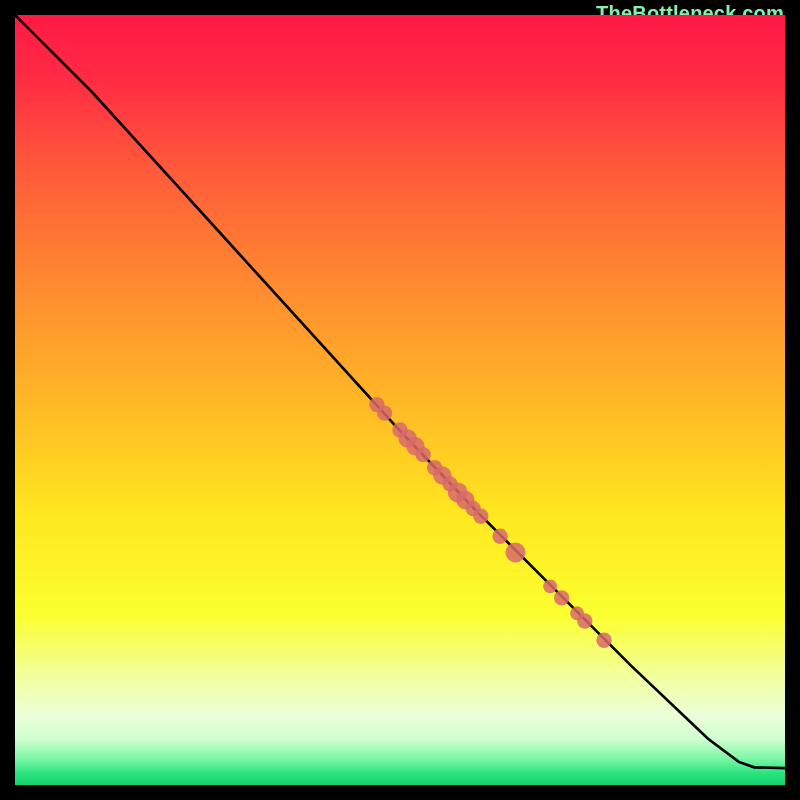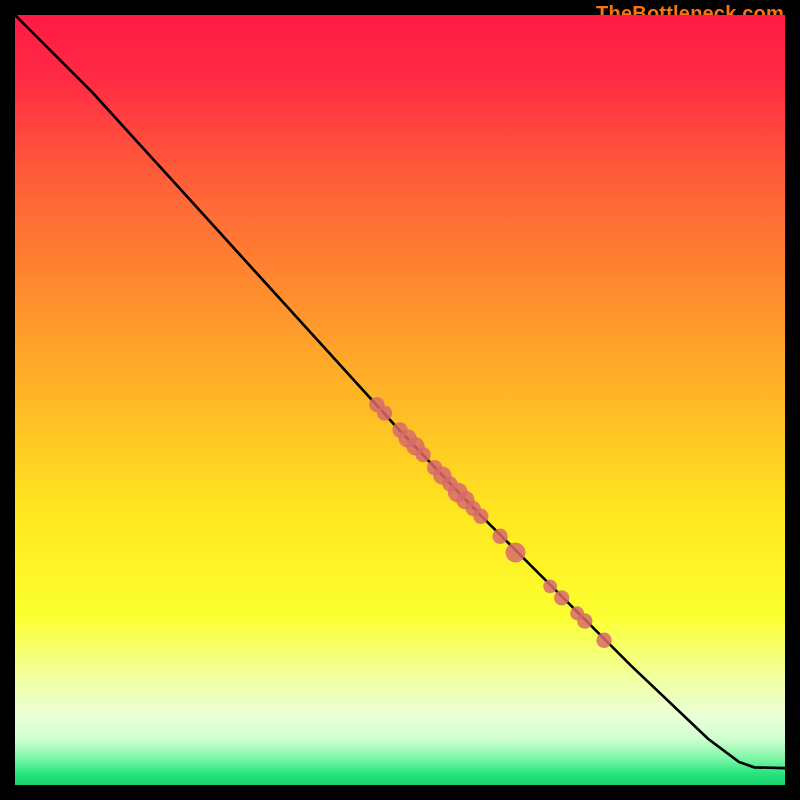--- a/index.html
+++ b/index.html
@@ -22,21 +22,21 @@
     width: 770px;
     height: 770px;
   }
   .watermark {
     position: absolute;
     top: 2px;
     right: 16px;
     font-family: Arial, Helvetica, sans-serif;
     font-size: 20px;
     font-weight: bold;
-    color: #f97316;
+    color: #86efac;
     letter-spacing: 0.2px;
   }
   svg { display: block; }
 </style>
 </head>
 <body>
 
 <div class="container">
   <div class="watermark">TheBottleneck.com</div>
   <svg class="plot-area" viewBox="0 0 100 100" preserveAspectRatio="none">

